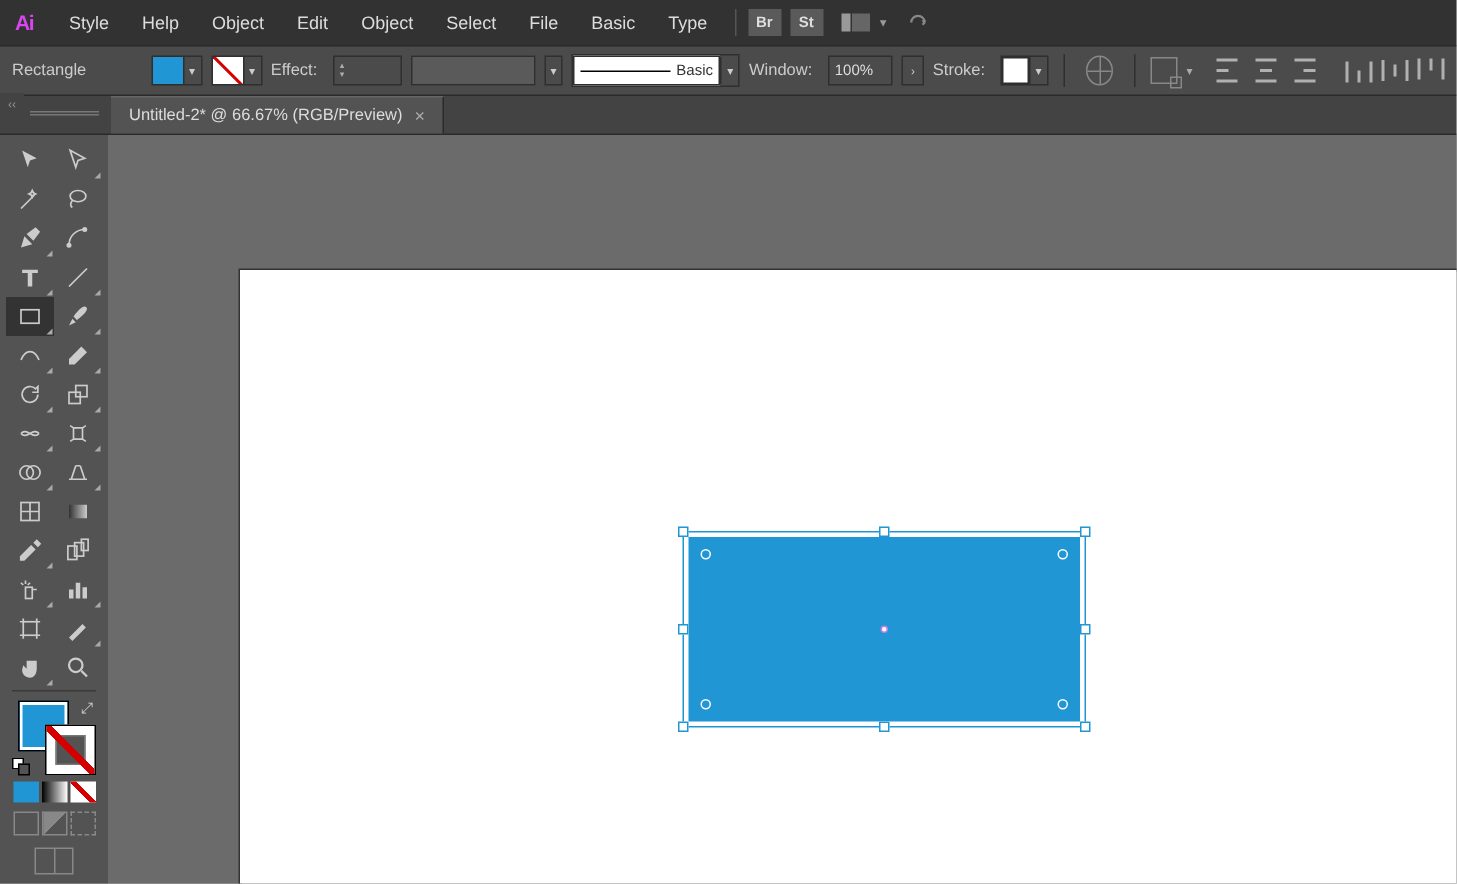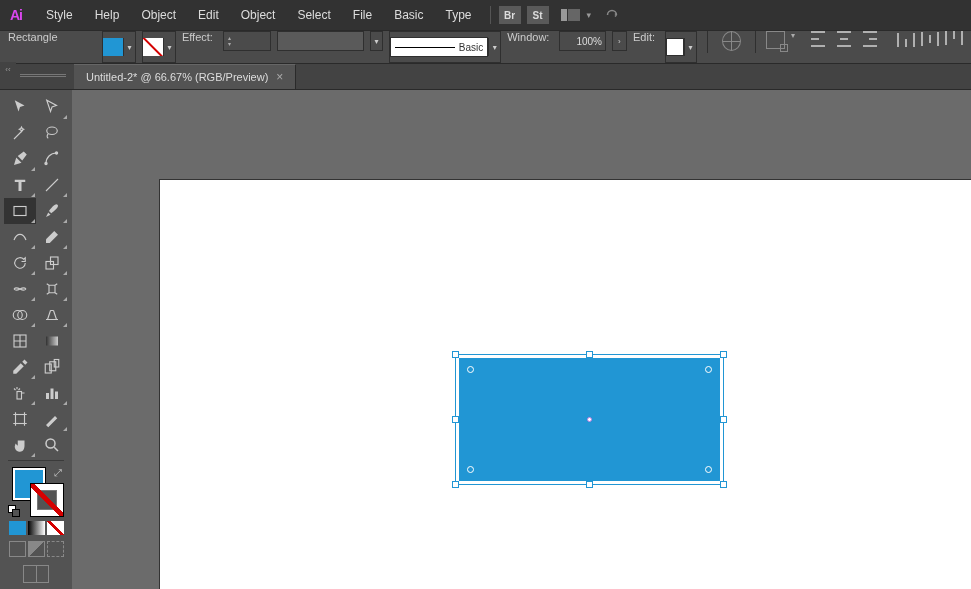--- a/index.html
+++ b/index.html
@@ -11,34 +11,34 @@
 .menu-item { padding: 4px 10px; color: #ddd; cursor: pointer; font-size: 12px; }
 .menu-divider { width: 1px; height: 18px; background: #555; margin: 0 6px; }
 .menu-badge { width: 22px; height: 18px; background: #5a5a5a; color: #ddd; display: flex; align-items: center; justify-content: center; font-size: 10px; font-weight: bold; margin-right: 4px; }
 .menu-panel { width: 22px; height: 14px; display: flex; gap: 1px; margin-left: 6px; align-items: center;}
 .menu-panel .p1 { width: 6px; height: 12px; background: #999; }
 .menu-panel .p2 { width: 12px; height: 12px; background: #666; }
 .menu-panel-dd { color:#999; margin-left:2px; font-size:9px; }
 .cloud-icon { width:18px; height:14px; margin-left:10px; color:#888; display:flex; align-items:center; justify-content:center;}
 
 
-.controlbar { height: 34px; background: #4b4b4b; border-top: 1px solid #2a2a2a; border-bottom: 1px solid #2a2a2a; display: flex; padding: 0 8px; gap: 6px; white-space: nowrap; }
+.controlbar { height: 34px; background: #4b4b4b; border-top: 1px solid #2a2a2a; border-bottom: 1px solid #2a2a2a; display: flex; align-items: center; padding: 0 8px; gap: 6px; white-space: nowrap; }
 .ctrl-label { color: #ccc; font-size: 11px; margin-right: 4px; }
 .swatch-wrap { display: flex; align-items: center; border: 1px solid #2f2f2f; }
 .fill-swatch { width: 20px; height: 18px; background: #2196d4; }
 .stroke-swatch { width: 20px; height: 18px; background: #fff; position: relative; overflow: hidden; }
 .stroke-swatch::after { content: ""; position: absolute; left: -4px; top: -4px; width: 140%; height: 2px; background: #d40000; transform: rotate(45deg); transform-origin: 0 0; top: -1px; left: 1px;}
 .dd-arrow { width: 12px; height: 18px; background: #4b4b4b; display: flex; align-items: center; justify-content: center; color: #ccc; font-size: 8px; border-left: 1px solid #2f2f2f; }
 .stroke-field { width: 50px; height: 20px; background: #4b4b4b; border: 1px solid #2f2f2f; display: flex; align-items: center; padding: 0 4px; }
 .stroke-field .spin { display:flex; flex-direction:column; margin-right:4px; font-size:6px; color:#aaa; line-height:6px;}
 .dash-field { width: 92px; height: 20px; background: #5a5a5a; border: 1px solid #2f2f2f; display:flex; align-items:center;}
 .dash-arrow { width:14px; height:20px; background:#4b4b4b; border:1px solid #2f2f2f; display:flex; align-items:center; justify-content:center; font-size:8px;}
 .brush-field { width: 98px; height: 20px; background: #fff; border: 1px solid #2f2f2f; display:flex; align-items:center; justify-content:flex-end; padding-right:4px; color:#333; font-size:10px;}
 .brush-field .line { flex:1; height:1px; background:#000; margin:0 4px; }
-.opacity-input { width: 48px; height: 20px; background: #4b4b4b; border: 1px solid #2f2f2f; color: #ddd; text-align: left; padding-left:16px; font-size: 10px; display:flex; align-items:center;}
+.opacity-input { width: 48px; height: 20px; background: #4b4b4b; border: 1px solid #2f2f2f; color: #ddd; text-align: left; padding-left:4px; font-size: 10px; display:flex; align-items:center;}
 .opacity-arrow { width: 16px; height: 20px; background:#4b4b4b; border:1px solid #2f2f2f; display:flex; align-items:center; justify-content:center; font-size:8px;}
 .style-swatch { width: 18px; height: 18px; background: #fff; border:1px solid #2f2f2f;}
 .ctrl-divider { width:1px; height:22px; background:#2f2f2f; margin:0 4px;}
 .globe-icon { width:20px; height:20px; border:1px solid #888; border-radius:50%; position:relative; margin:0 4px;}
 .globe-icon::before { content:""; position:absolute; left:50%; top:0; bottom:0; width:1px; background:#888;}
 .globe-icon::after { content:""; position:absolute; top:50%; left:0; right:0; height:1px; background:#888;}
 .doc-icon { width:20px; height:18px; border:1px solid #888; position:relative; }
 .doc-icon::after{content:""; position:absolute; right:-4px; bottom:-4px; width:6px; height:6px; border:1px solid #888;}
 .small-dd{font-size:8px; color:#aaa; margin-right:4px;}
 .align-group { display:flex; gap:6px; margin-left:6px; }
@@ -153,21 +153,21 @@
   <div class="swatch-wrap">
       <div class="brush-field">
         <div class="line"></div>
         <span>Basic</span>
       </div>
       <div class="dd-arrow">▾</div>
     </div>
   <span class="ctrl-label">Window:</span>
   <div class="opacity-input">100%</div>
   <div class="opacity-arrow">›</div>
-  <span class="ctrl-label">Edit:</span>
+  <span class="ctrl-label">Stroke:</span>
   <div class="swatch-wrap">
       <div class="style-swatch"></div>
       <div class="dd-arrow">▾</div>
     </div>
   <div class="ctrl-divider"></div>
   <div class="globe-icon"></div>
   <div class="ctrl-divider"></div>
   <div class="doc-icon"></div>
     <span class="small-dd">▾</span>
   <div class="align-group">

